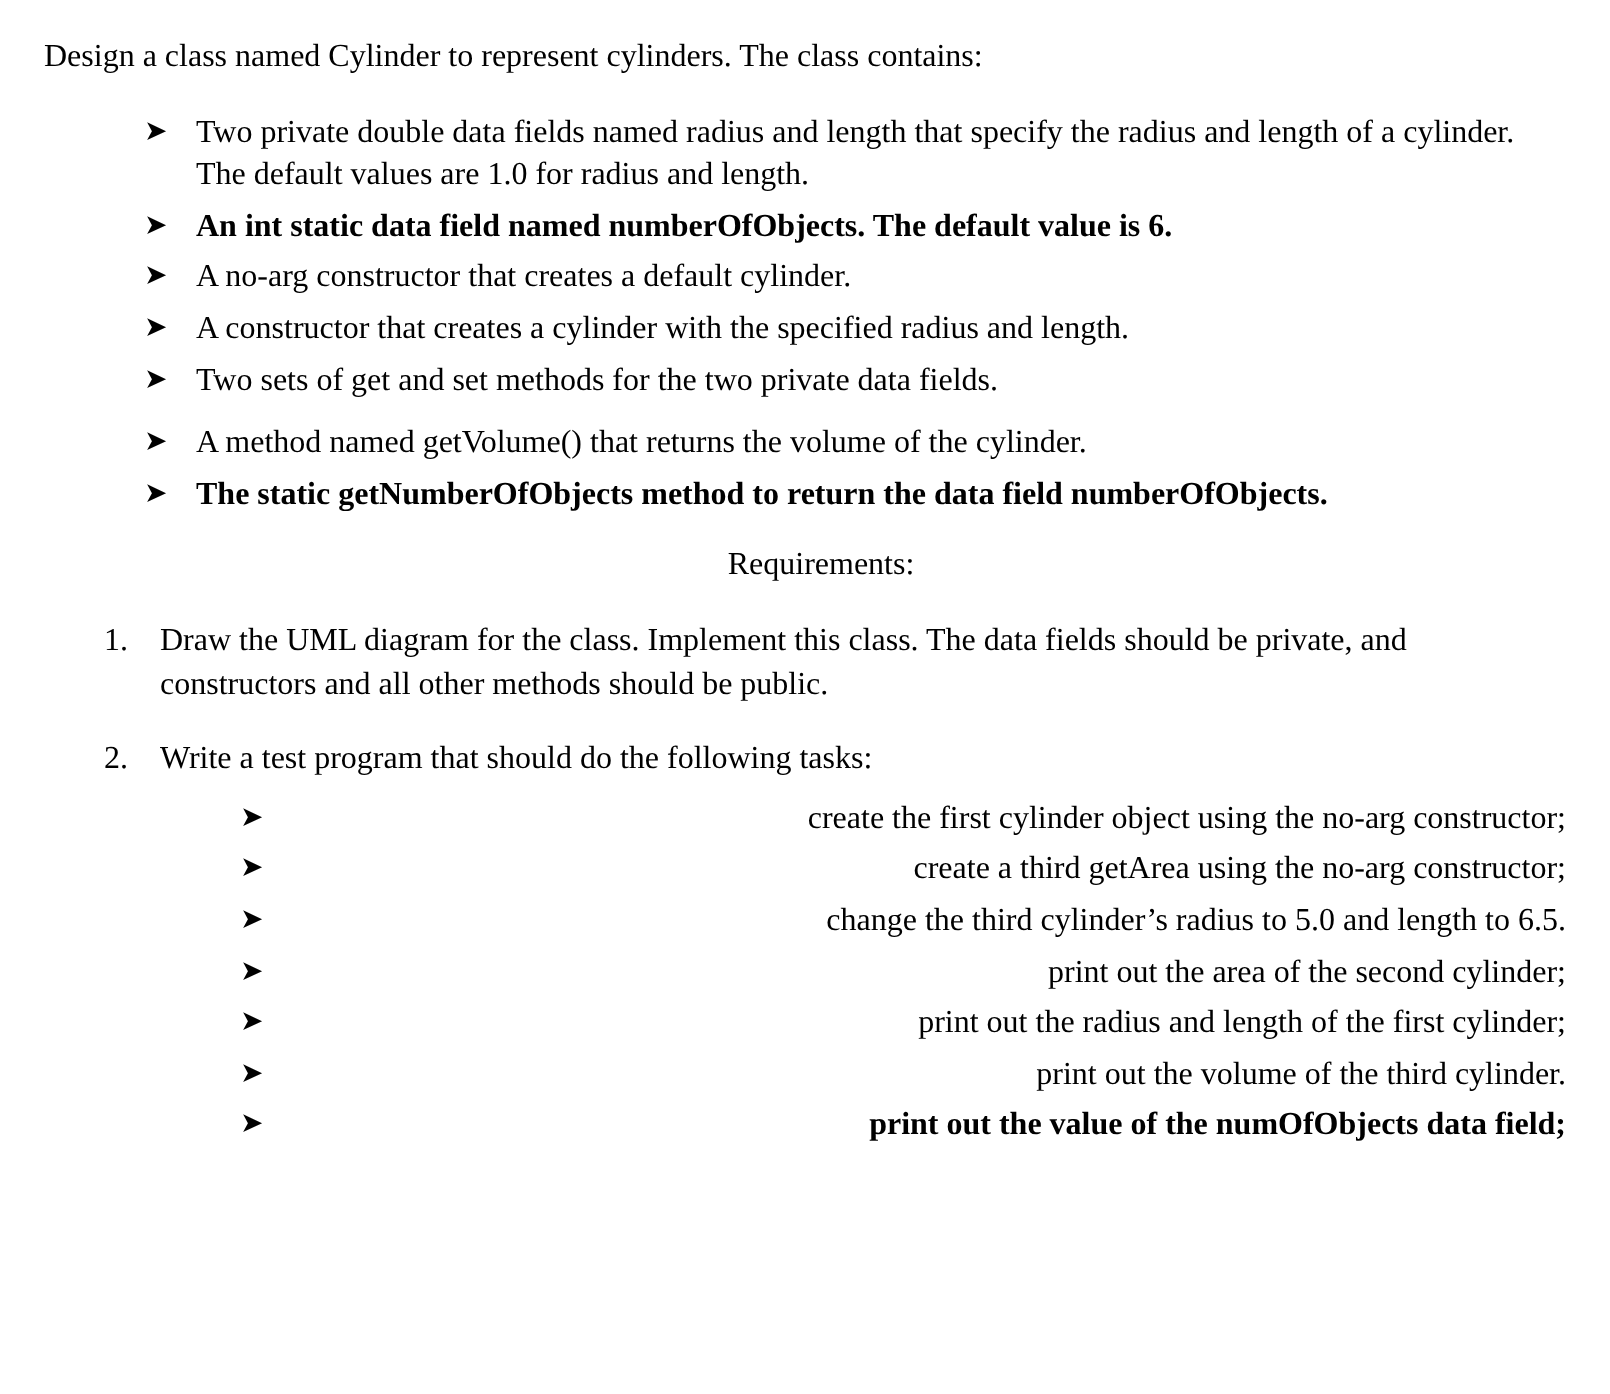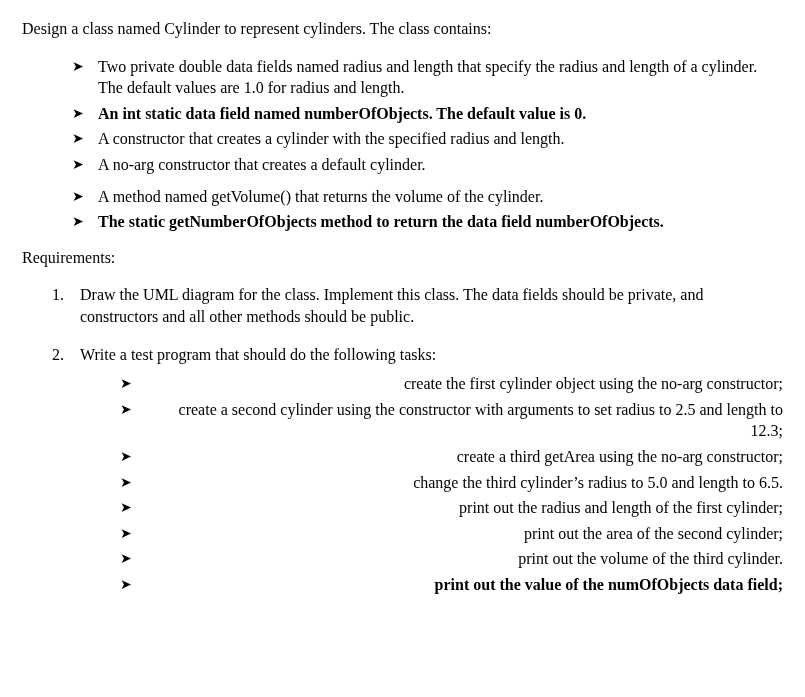--- a/index.html
+++ b/index.html
@@ -39,21 +39,22 @@
     line-height: 1.5;
     color: #000;
   }
   .bold {
     font-weight: bold;
   }
   .gap {
     height: 6px;
   }
   .req-title {
-    margin: 10px 0 16px 0;
+    margin: 10px 0 16px 16px;
+    text-align: center;
   }
   ol.req-list {
     list-style: none;
     padding: 0;
     margin: 0 0 12px 30px;
   }
   ol.req-list > li {
     position: relative;
     padding-left: 28px;
     margin-bottom: 16px;
@@ -84,42 +85,42 @@
     color: #000;
   }
 </style>
 </head>
 <body>
 
 <div class="intro">Design a class named Cylinder to represent cylinders.  The class contains:</div>
 
 <ul class="arrow-list">
   <li><span>Two private double data fields named radius and length that specify the radius and length of a cylinder. The default values are 1.0 for radius and length.</span></li>
-  <li><span class="bold">An int static data field named numberOfObjects. The default value is 0.</span></li>
+  <li><span class="bold">An int static data field named numberOfObjects. The default value is 6.</span></li>
+  <li><span>A no-arg constructor that creates a default cylinder.</span></li>
   <li><span>A constructor that creates a cylinder with the specified radius and length.</span></li>
-  <li><span>A no-arg constructor that creates a default cylinder.</span></li>
+  <li><span>Two sets of get and set methods for the two private data fields.</span></li>
   <div class="gap"></div>
   <li><span>A method named getVolume() that returns the volume of the cylinder.</span></li>
   <li><span class="bold">The static getNumberOfObjects method to return the data field numberOfObjects.</span></li>
 </ul>
 
 <div class="req-title">Requirements:</div>
 
 <ol class="req-list">
   <li>
     <span class="num">1.</span>
     <span>Draw the UML diagram for the class.  Implement this class. The data fields should be private, and constructors and all other methods should be public.</span>
   </li>
   <li>
     <span class="num">2.</span>
     <span>Write a test program that should do the following tasks:</span>
     <ul class="sub-arrow">
       <li><span>create the first cylinder object using the no-arg constructor;</span></li>
-      <li><span>create a second cylinder using the constructor with arguments to set radius to 2.5 and length to 12.3;</span></li>
       <li><span>create a third getArea using the no-arg constructor;</span></li>
       <li><span>change the third cylinder’s radius to 5.0 and length to 6.5.</span></li>
+      <li><span>print out the area of the second cylinder;</span></li>
       <li><span>print out the radius and length of the first cylinder;</span></li>
-      <li><span>print out the area of the second cylinder;</span></li>
       <li><span>print out the volume of the third cylinder.</span></li>
       <li><span class="bold">print out the value of the numOfObjects data field;</span></li>
     </ul>
   </li>
 </ol>
 
 </body></html>

